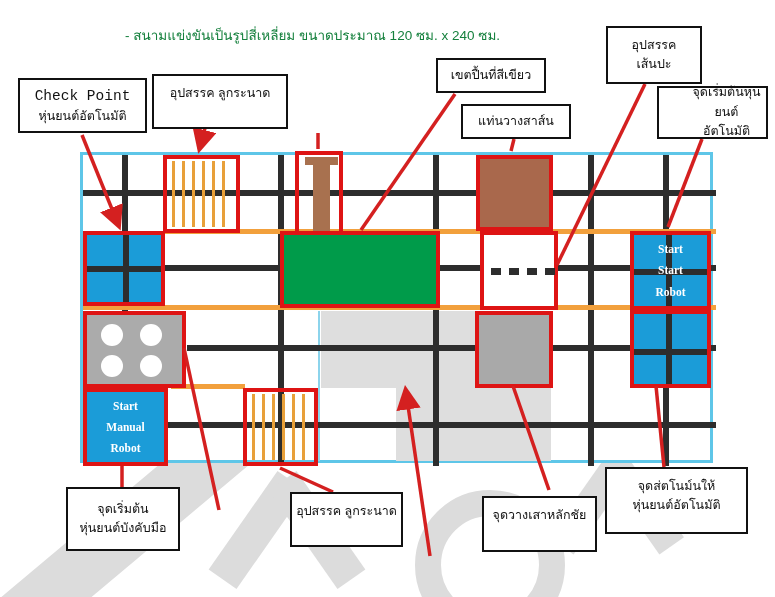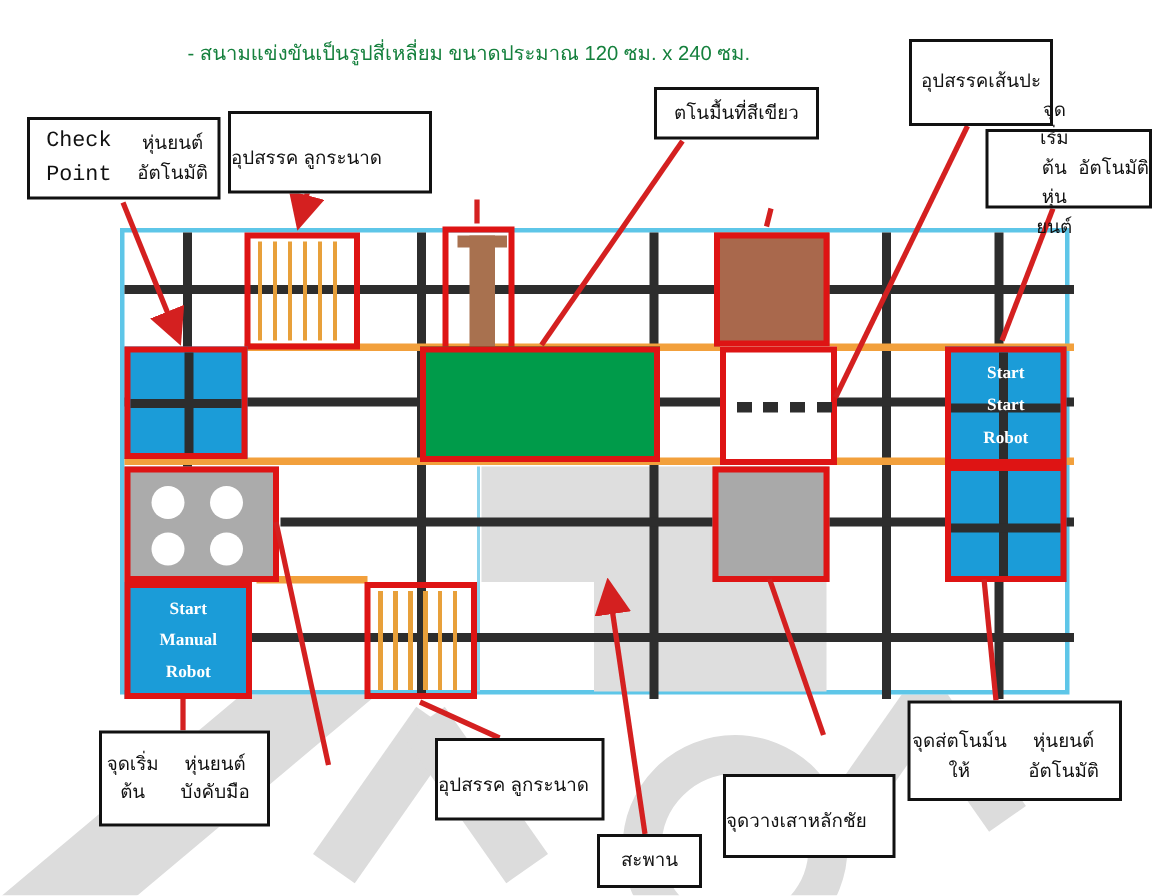--- a/index.html
+++ b/index.html
@@ -23,21 +23,21 @@
   .stripes{position:absolute;left:5px;right:5px;top:2px;bottom:2px;
            background:repeating-linear-gradient(90deg,#E8A03A 0 3px,transparent 3px 10px);}
   .circ{position:absolute;width:22px;height:22px;border-radius:50%;background:#fff;}
   .startxt{position:absolute;inset:0;display:flex;flex-direction:column;justify-content:space-around;
            align-items:center;padding:3px 0;font-family:"Liberation Serif","DejaVu Serif",serif;
            font-weight:bold;font-size:11.5px;color:#fff;z-index:2;}
   .dashrow{position:absolute;left:7px;top:33px;width:64px;height:7px;
            background:repeating-linear-gradient(90deg,#2D2D2D 0 10px,transparent 10px 18px);}
   
   .lbl{position:absolute;background:#fff;border:2px solid #111;box-sizing:border-box;z-index:6;
-       display:flex;flex-direction:row;align-items:center;font-size:12.5px;line-height:1.55;
+       display:flex;flex-direction:column;align-items:center;font-size:12.5px;line-height:1.55;
        text-align:center;}
   .lbl.center{justify-content:center;}
   .lbl.top{justify-content:flex-start;padding-top:8px;}
   .lbl .en{font-size:14.5px;font-family:Liberation Mono, monospace;}
   svg.lines{position:absolute;left:0;top:0;z-index:5;pointer-events:none;}
   svg.wm{position:absolute;left:0;top:0;z-index:0;pointer-events:none;}
 </style>
 </head>
 <body>
 
@@ -162,23 +162,26 @@
     <span class="en">Check Point</span>
     <span>หุ่นยนต์อัตโนมัติ</span>
   </div>
 
   <div class="lbl top" style="left:152px;top:74px;width:136px;height:55px;">
     <span>อุปสรรค ลูกระนาด</span>
   </div>
 
 
   <div class="lbl center" style="left:436px;top:58px;width:110px;height:35px;">
-    <span>ตโนมื้นที่สีเขียว</span>
-  </div>
-
+    <span>เขตปื้นที่สีเขียว</span>
+  </div>
+
+  <div class="lbl center" style="left:461px;top:104px;width:110px;height:35px;">
+    <span>แท่นวางสาส์น</span>
+  </div>
 
   <div class="lbl center" style="left:606px;top:26px;width:96px;height:58px;">
     <span>อุปสรรค</span>
     <span>เส้นปะ</span>
   </div>
 
   <div class="lbl center" style="left:657px;top:86px;width:111px;height:53px;padding-left:28px;">
     <span>จุดเริ่มต้นหุ่นยนต์</span>
     <span>อัตโนมัติ</span>
   </div>
@@ -186,25 +189,22 @@
   <div class="lbl center" style="left:66px;top:487px;width:114px;height:64px;">
     <span>จุดเริ่มต้น</span>
     <span>หุ่นยนต์บังคับมือ</span>
   </div>
 
 
   <div class="lbl top" style="left:290px;top:492px;width:113px;height:55px;">
     <span>อุปสรรค ลูกระนาด</span>
   </div>
 
-  <div class="lbl center" style="left:398px;top:556px;width:70px;height:36px;">
-    <span>สะพาน</span>
-  </div>
-
-  <div class="lbl top" style="left:482px;top:516px;width:115px;height:56px;">
+
+  <div class="lbl top" style="left:482px;top:496px;width:115px;height:56px;">
     <span>จุดวางเสาหลักชัย</span>
   </div>
 
   <div class="lbl top" style="left:605px;top:467px;width:143px;height:67px;">
     <span>จุดส่ตโนม์นให้</span>
     <span>หุ่นยนต์อัตโนมัติ</span>
   </div>
 
 </div>
 

